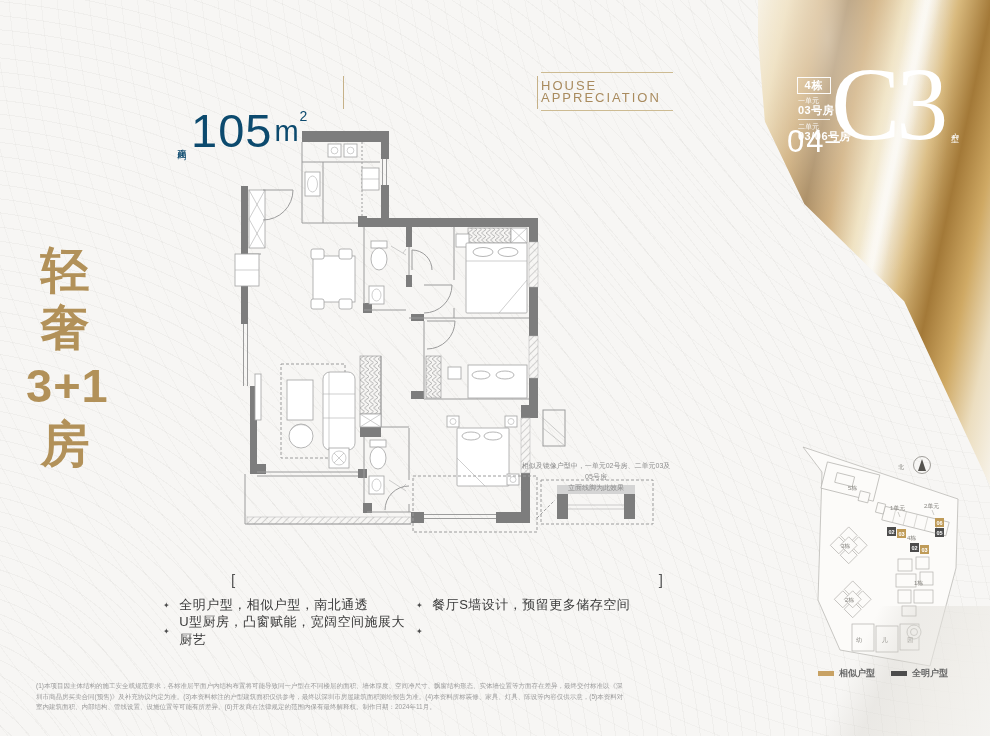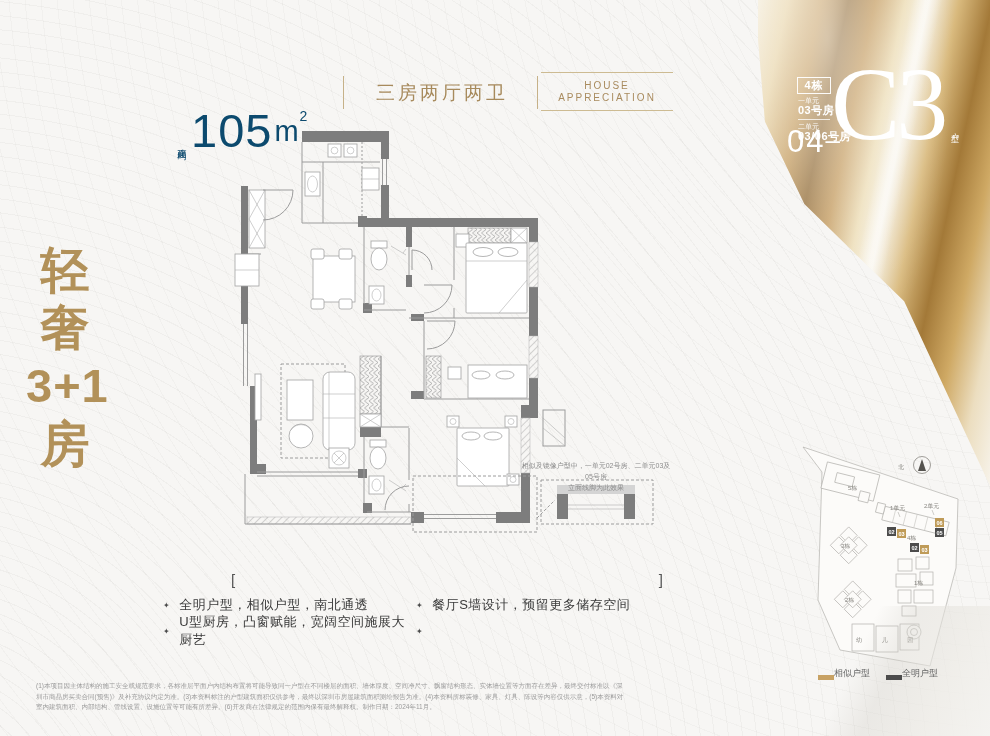--- a/index.html
+++ b/index.html
@@ -16,22 +16,22 @@
   .area { position:absolute; left:176px; top:66px; display:flex; align-items:flex-end; color:#0c4a6e; }
   .area-prefix { writing-mode:vertical-rl; font-size:9px; line-height:11px; letter-spacing:1px; margin:0 4px 8px 0; }
   .area-num { font-size:47px; line-height:44px; letter-spacing:1px; }
   .area-unit { font-size:29px; line-height:34px; margin-left:2px;margin-top:48px; }
   .area-sup { font-size:14px; position:relative; top:-20px; left:1px; }
   .vdiv { position:absolute; top:76px; width:1px; height:33px; background:#c6b188; }
   .vdiv1 { left:343px; } .vdiv2 { left:537px; }
   .layout-type { position:absolute; left:352px; top:80px; width:180px; text-align:center;
     color:#a78a5c; font-size:19px; letter-spacing:3px; }
   .brand { position:absolute; left:541px; top:72px; width:132px; padding:7px 0 6px;
-    border-top:1px solid #cdbb92; border-bottom:1px solid #cdbb92; text-align:center;
-    color:#a98b5e; font-size:10px; letter-spacing:2px; line-height:12px; }
+    border-top:1px solid #cdbb92; border-bottom:1px solid #cdbb92; 
+    color:#a98b5e; font-size:13px; letter-spacing:2px; line-height:12px; }
 
   
   .gold-band { position:absolute; left:758px; top:0; width:232px; height:486px;
     clip-path:polygon(0 0,100% 0,100% 100%,63% 62%,20% 42%,3% 25%,0 8%);
     background:linear-gradient(102deg,
       #f5eedd 0%, #e9d6ac 9%, #c39a5b 19%, #8e6730 27%, #c09555 35%,
       #ecdcb4 44%, #f7f3e8 51%, #d9ba7e 60%, #a37938 70%, #cfa964 80%,
       #ecdec0 90%, #f7f3ea 100%);
   }
   .gold-band::after { content:""; position:absolute; inset:0;
@@ -76,21 +76,21 @@
   .features { position:absolute; left:163px; top:592px; width:600px;
     display:grid; grid-template-columns:253px 1fr; grid-auto-rows:26px; align-items:center; }
   .feature { display:flex; align-items:center; gap:9px; color:#3a3a3a; font-size:13px; letter-spacing:.5px; }
   .feature .bullet { font-size:8px; color:#4a4a4a; }
 
   
   .map-svg { position:absolute; left:790px; top:428px; width:190px; height:245px; }
   .mb { fill:#fcfbf9; stroke:#b3b1ad; stroke-width:.7; }
   .mt { font-size:6px; fill:#8a8883; }
   .legend { position:absolute; left:818px; top:667px; display:flex; gap:16px; z-index:2; }
-  .legend-item { display:flex; align-items:flex-end; font-size:9px; color:#666; }
+  .legend-item { display:flex; align-items:center; gap:5px; font-size:9px; color:#666;font-weight:bold; }
   .swatch { width:16px; height:5px; }
 
   
   .disclaimer { position:absolute; left:36px; top:681px; width:698px;
     font-size:6.5px; line-height:10.5px; color:#9b9b9b; text-align:justify; }
 
   .corner-wedge { position:absolute; right:0; bottom:0; width:250px; height:130px; z-index:1;
     background:linear-gradient(115deg, rgba(0,0,0,0) 45%, rgba(210,207,200,.35) 58%, rgba(238,236,231,.8) 78%, #f4f3f0 100%); }
 </style>
 </head>
@@ -112,21 +112,20 @@
     <div class="c3">C3</div>
     <div class="huxing">户型</div>
   </div>
 
   <div class="area">
     <div class="area-prefix">建面约</div>
     <div class="area-num">105</div>
     <div class="area-unit"><span>m</span><span class="area-sup">2</span></div>
   </div>
   <div class="vdiv vdiv1"></div>
-  <div class="layout-type">三房两厅两卫</div>
   <div class="vdiv vdiv2"></div>
   <div class="brand">
     <div>HOUSE</div>
     <div>APPRECIATION</div>
   </div>
 
   <div class="slogan">
     <div class="s-cjk">轻</div>
     <div class="s-cjk">奢</div>
     <div class="s-num">3+1</div>

